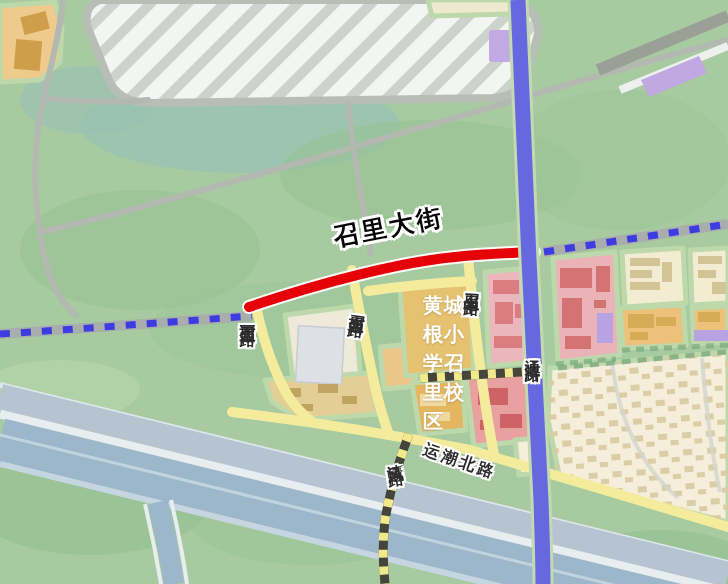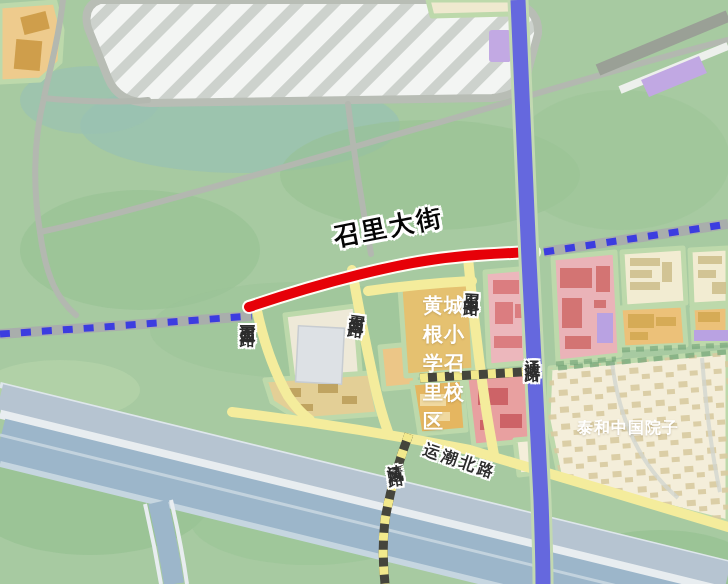--- a/index.html
+++ b/index.html
@@ -223,14 +223,13 @@
   <div class="lbl v" style="left:464px; top:281px; font-size:16px; letter-spacing:2px; transform:rotate(3deg); transform-origin:center top;">召里中路</div>
 
   <div class="lbl v" style="left:524px; top:347px; font-size:16px; letter-spacing:3px;">通济路</div>
 
   <div class="lbl" style="left:424px; top:440px; font-size:16px; letter-spacing:3px; transform:rotate(19deg); transform-origin:left center;">运潮北路</div>
 
   <div class="lbl v" style="left:383px; top:452px; font-size:16px; letter-spacing:3px; transform:rotate(-9deg); transform-origin:center top;">清风路</div>
 
   <div class="lbl white school" style="left:411px; top:291px; width:54px; font-size:20px; line-height:29px; letter-spacing:1px; font-weight:bold;margin-left:12px;">黄城根小学召里校区</div>
 
-  <div class="lbl white" style="left:577px; top:419px; font-size:16px; letter-spacing:1px;">泰和中国院子</div>
 </div>
 
 </body></html>

